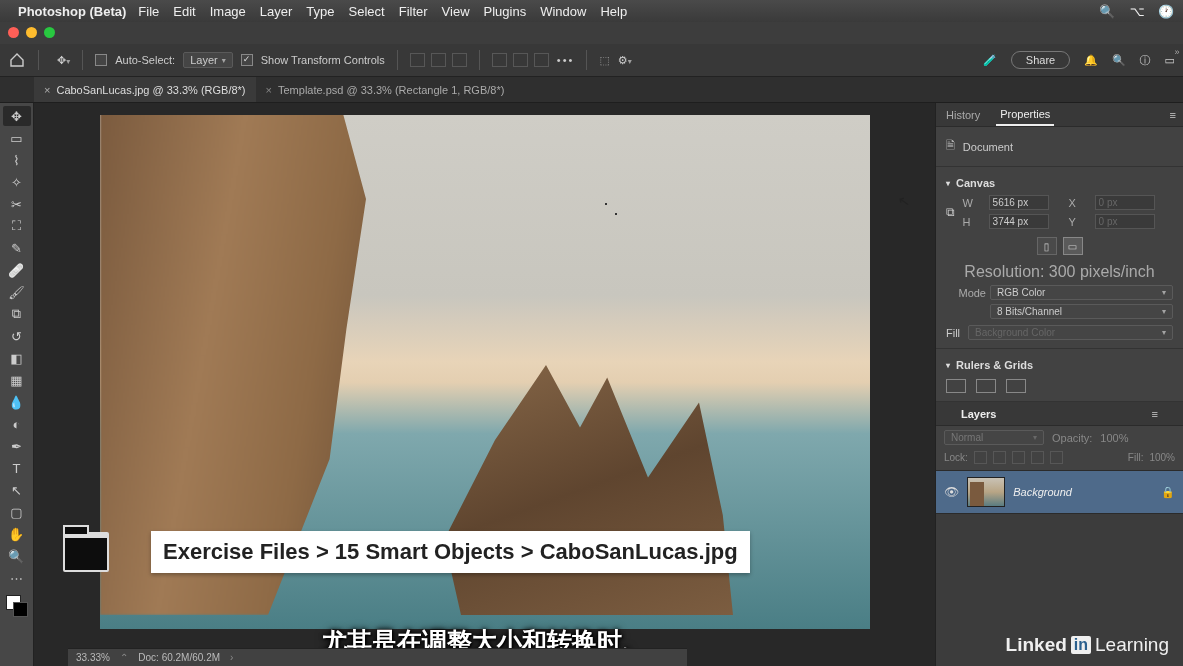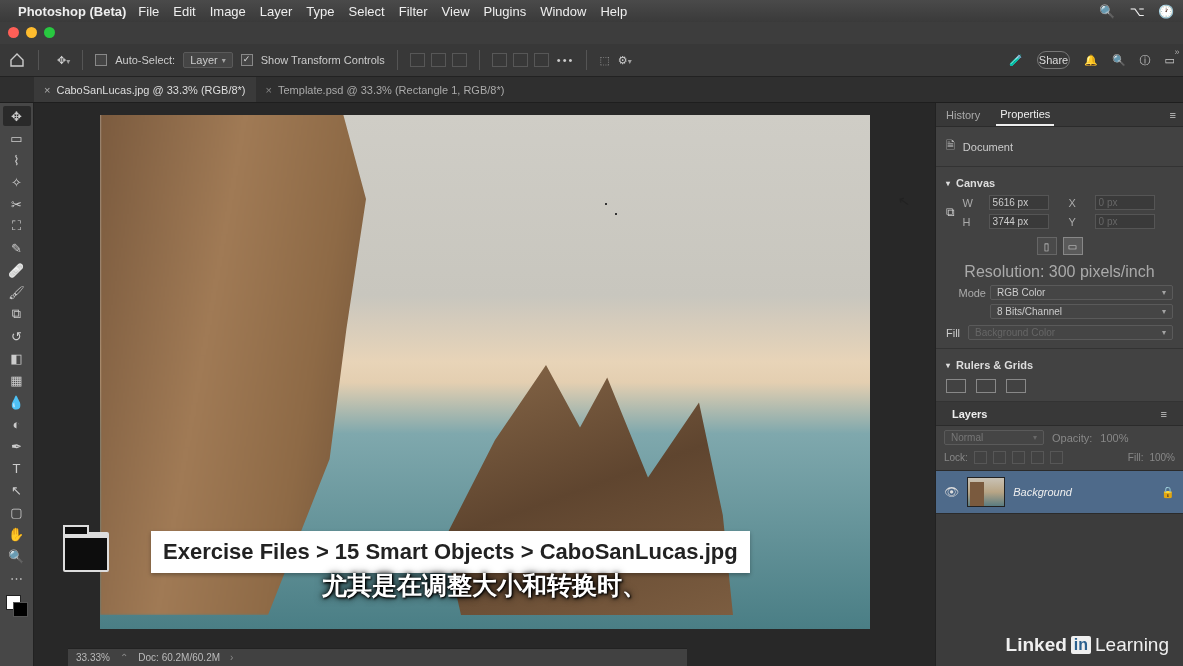--- a/index.html
+++ b/index.html
@@ -26,21 +26,21 @@
 .options-bar { height: 33px; background: #383838; border-bottom: 1px solid #222; display: flex; align-items: center; padding: 0 8px; color: #ccc; font-size: 11px; gap: 8px; }
 .options-bar .home-icon { width: 18px; height: 16px; display: flex; align-items: center; justify-content: center; }
 .options-bar .move-icon { margin-left: 6px; }
 .options-bar .chk { width: 12px; height: 12px; border: 1px solid #888; display: inline-flex; align-items: center; justify-content: center; background: #444; position: relative; }
 .options-bar .chk.checked::after { content:"✓"; font-size: 9px; color: #ddd; position:absolute; left:1px; top:-1px;}
 .options-bar .dropdown { background: #454545; border: 1px solid #5a5a5a; padding: 1px 6px; border-radius: 2px; display:flex; align-items:center; gap:4px; }
 .options-bar .sep { width: 1px; height: 20px; background: #555; margin: 0 4px; }
 .options-bar .align-group { display: flex; gap: 6px; opacity: .5; }
 .options-bar .align-icon { width: 15px; height: 14px; border: 1px solid #777; }
 .options-bar .right-cluster { margin-left: auto; display: flex; align-items: center; gap: 14px; }
-.share-btn { border: 1px solid #777; border-radius: 12px; padding: 2px 1px; font-size: 11px; color: #ddd; }
+.share-btn { border: 1px solid #777; border-radius: 12px; padding: 2px 14px; font-size: 11px; color: #ddd; }
 .chevron { font-size: 8px; opacity:.7; }
 
 
 .doc-tabs { height: 26px; background: #2f2f2f; border-bottom: 1px solid #1e1e1e; display: flex; align-items: center; font-size: 11px; color: #aaa; padding-left: 34px; }
 .doc-tabs .tab { padding: 0 10px; display: flex; align-items: center; gap: 6px; height: 100%; }
 .doc-tabs .tab.active { background: #3a3a3a; color: #ddd; }
 .doc-tabs .close-x { font-size: 11px; opacity: .7; }
 
 
 .workspace { position: absolute; top: 103px; left: 0; right: 0; bottom: 0; display: flex; }
@@ -60,21 +60,21 @@
 .cursor-pixels::before { left:0; top:0; }
 .cursor-pixels::after { left:10px; top:10px; }
 .mouse-cursor { position:absolute; left:864px; top:90px; font-size:14px; color:#222; transform: rotate(-10deg); }
 
 
 .exercise-overlay { position:absolute; left:29px; top:428px; display:flex; align-items:center;gap:30px; }
 .exercise-overlay .folder { width:46px; height:40px; background:#0d0d0d; border:2px solid #ddd; border-top-width:6px; border-radius:2px; margin-right:12px; background-clip: padding-box; position:relative; }
 .exercise-overlay .folder::before { content:""; position:absolute; left:-2px; top:-13px; width:22px; height:7px; border:2px solid #ddd; border-bottom:none; background:#0d0d0d; }
 .exercise-overlay .pathbox { background:#fff; color:#222; font-weight:700; font-size:22px; padding:8px 12px; box-shadow: 0 2px 4px rgba(0,0,0,.3); }
 .subtitle { position:absolute; left:0; right:0; text-align:center; font-weight:800; font-size:25px; }
-.subtitle-cn { top:466px; color:#fff; text-shadow: 0 0 4px #000, 0 0 8px #000, 1px 1px 2px #000; }
+.subtitle-cn { top:522px; color:#fff; text-shadow: 0 0 4px #000, 0 0 8px #000, 1px 1px 2px #000; }
 .subtitle-en { top:524px; color:#fff; text-shadow: 0 0 4px #000, 0 0 8px #000, 1px 1px 2px #000; }
 
 
 .right-panels { width: 248px; background: #424242; border-left:1px solid #222; display:flex; flex-direction:column; font-size:11px; color:#ccc; }
 .panel-tabs { display:flex; border-bottom:1px solid #2b2b2b; background:#383838; height:24px; align-items:center; padding:0 6px; gap:12px; }
 .panel-tabs .ptab { padding: 4px 4px; color:#aaa; }
 .panel-tabs .ptab.active { color:#eee; border-bottom:2px solid #eee; }
 .panel-tabs .menu-dots { margin-left:auto; letter-spacing:1px; }
 .panel-section { padding:6px 10px; border-bottom:1px solid #333; }
 .section-title { display:flex; align-items:center; gap:6px; font-weight:600; color:#ddd; margin:4px 0 6px; }
@@ -90,21 +90,21 @@
 .resolution { text-align:center; color:#aaa; font-size:16px; margin:4px 0; }
 .mode-row { display:flex; align-items:center; gap:4px; margin:4px 0; }
 .mode-row .lbl { width:40px; text-align:right; color:#aaa; }
 .sel { flex:1; background:#454545; border:1px solid #5a5a5a; padding:1px 6px; border-radius:2px; display:flex; justify-content:space-between; align-items:center; font-size:10px; }
 .fill-row { display:flex; align-items:center; gap:8px; margin:6px 0 2px; }
 .fill-row .placeholder { color:#666; }
 
 .rg-icons { display:flex; gap:10px; padding:2px 0; }
 .rg-icons .rgi { width:20px; height:14px; border:1px solid #888; }
 
-.layers-header { display:flex; align-items:center; background:#383838; border-bottom:1px solid #2b2b2b; height:24px; padding:0 16px; }
+.layers-header { display:flex; align-items:center; background:#383838; border-bottom:1px solid #2b2b2b; height:24px; padding:0 25px; }
 .layers-header .ltab { color:#eee; font-weight:600; }
 .layers-header .menu-dots { margin-left:auto; }
 .layer-opts { display:flex; align-items:center; gap:8px; padding:4px 8px; color:#888; }
 .layer-opts .sel { flex:0 0 100px; color:#777; }
 .lock-row { display:flex; align-items:center; gap:6px; padding:2px 8px 6px; color:#888; font-size:10px; }
 .lock-row .li { width:13px; height:13px; border:1px solid #666; opacity:.6; }
 .layer-item { display:flex; align-items:center; gap:8px; background:#4e6a8a; padding:6px 8px; border-top:1px solid #2b2b2b; border-bottom:1px solid #2b2b2b; }
 .layer-item .eye { font-size:12px; color:#ddd; }
 .layer-item .thumb { width:38px; height:30px; background: linear-gradient(180deg,#c9c2b5 0%,#b8a585 50%,#5a7c81 100%); border:1px solid #222; position:relative; }
 .layer-item .thumb::after { content:""; position:absolute; left:2px; top:4px; width:14px; height:24px; background:#7a5a3e; }

